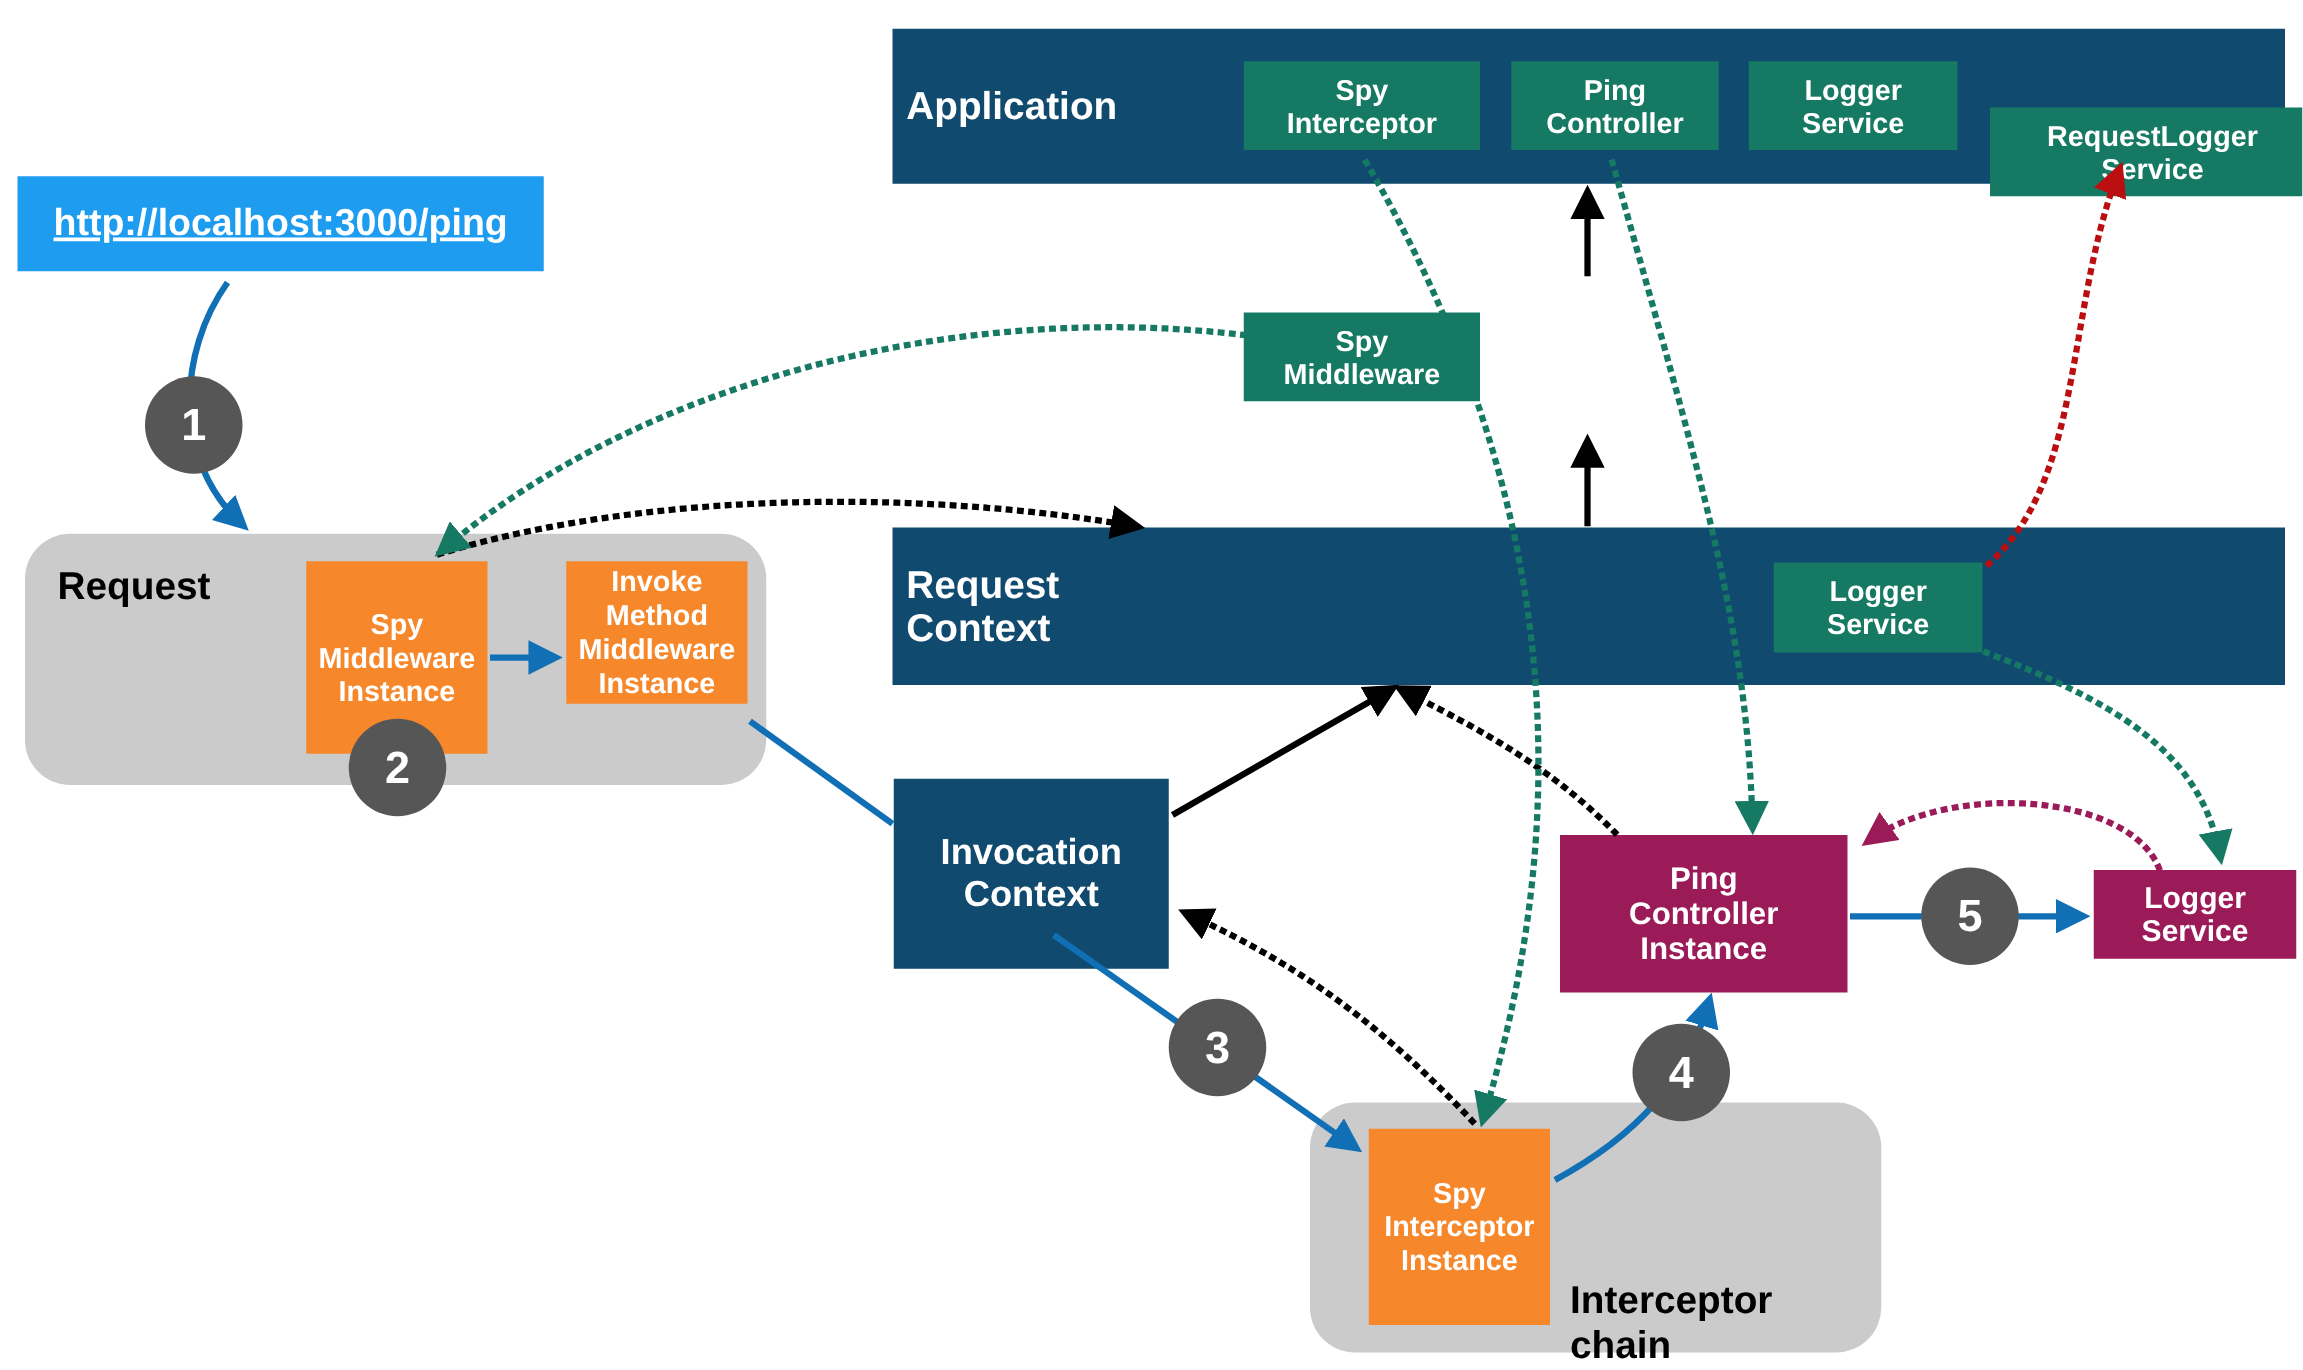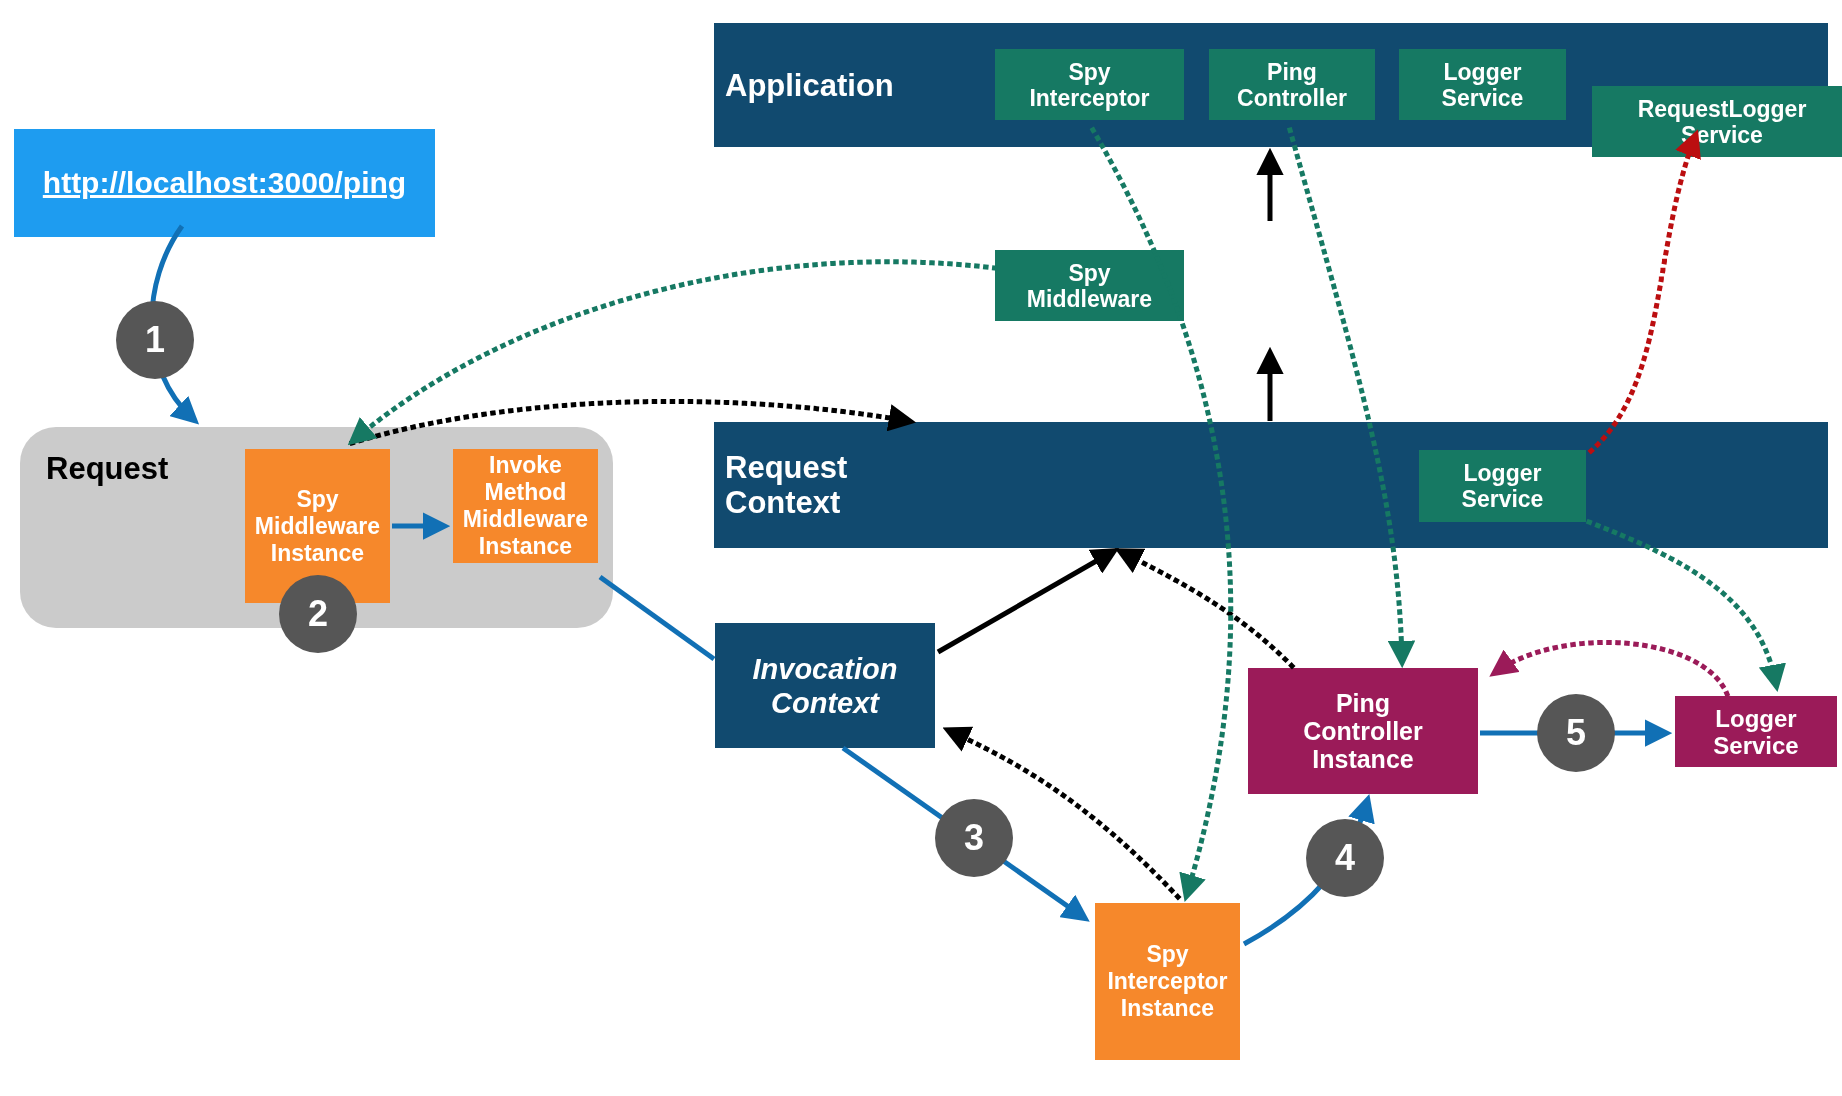--- a/index.html
+++ b/index.html
@@ -62,36 +62,39 @@
 Controller</div>
   <div class="abs service boxes" style="left:1399px;top:49px;width:167px;height:71px;">Logger
 Service</div>
   <div class="abs service boxes" style="left:1592px;top:49px;width:260px;height:71px;margin-top:37px;">RequestLogger
 Service</div>
   <div class="abs service boxes" style="left:995px;top:250px;width:189px;height:71px;">Spy
 Middleware</div>
   <div class="abs service boxes" style="left:1419px;top:450px;width:167px;height:72px;">Logger
 Service</div>
 
-  <div class="abs url-box boxes" style="left:14px;top:129px;width:421px;height:108px;text-align:right;">http://localhost:3000/ping</div>
+  <div class="abs url-box boxes" style="left:14px;top:141px;width:421px;height:76px;text-align:right;">http://localhost:3000/ping</div>
 
   <div class="abs container-gray boxes" style="left:20px;top:427px;width:593px;height:201px;">
     <div class="container-label" style="left:26px;top:24px;">Request</div>
   </div>
   <div class="abs orange-box boxes" style="left:245px;top:449px;width:145px;height:154px;">Spy
 Middleware
 Instance</div>
   <div class="abs orange-box boxes" style="left:453px;top:449px;width:145px;height:114px;">Invoke
 Method
 Middleware
 Instance</div>
 
-  <div class="abs navy-box boxes" style="left:715px;top:623px;width:220px;height:125px;font-style:italic;">Invocation
+  <div class="abs navy-box boxes" style="left:715px;top:623px;width:220px;height:152px;">Invocation
 Context</div>
 
+  <div class="abs container-gray boxes" style="left:1048px;top:882px;width:457px;height:200px;">
+    <div class="container-label" style="left:208px;top:140px;">Interceptor chain</div>
+  </div>
   <div class="abs orange-box boxes" style="left:1095px;top:903px;width:145px;height:157px;">Spy
 Interceptor
 Instance</div>
 
   <div class="abs magenta-box boxes" style="left:1248px;top:668px;width:230px;height:126px;font-size:25px;line-height:28px;">Ping
 Controller
 Instance</div>
   <div class="abs magenta-box boxes" style="left:1675px;top:696px;width:162px;height:71px;font-size:24px;line-height:27px;">Logger
 Service</div>
 

